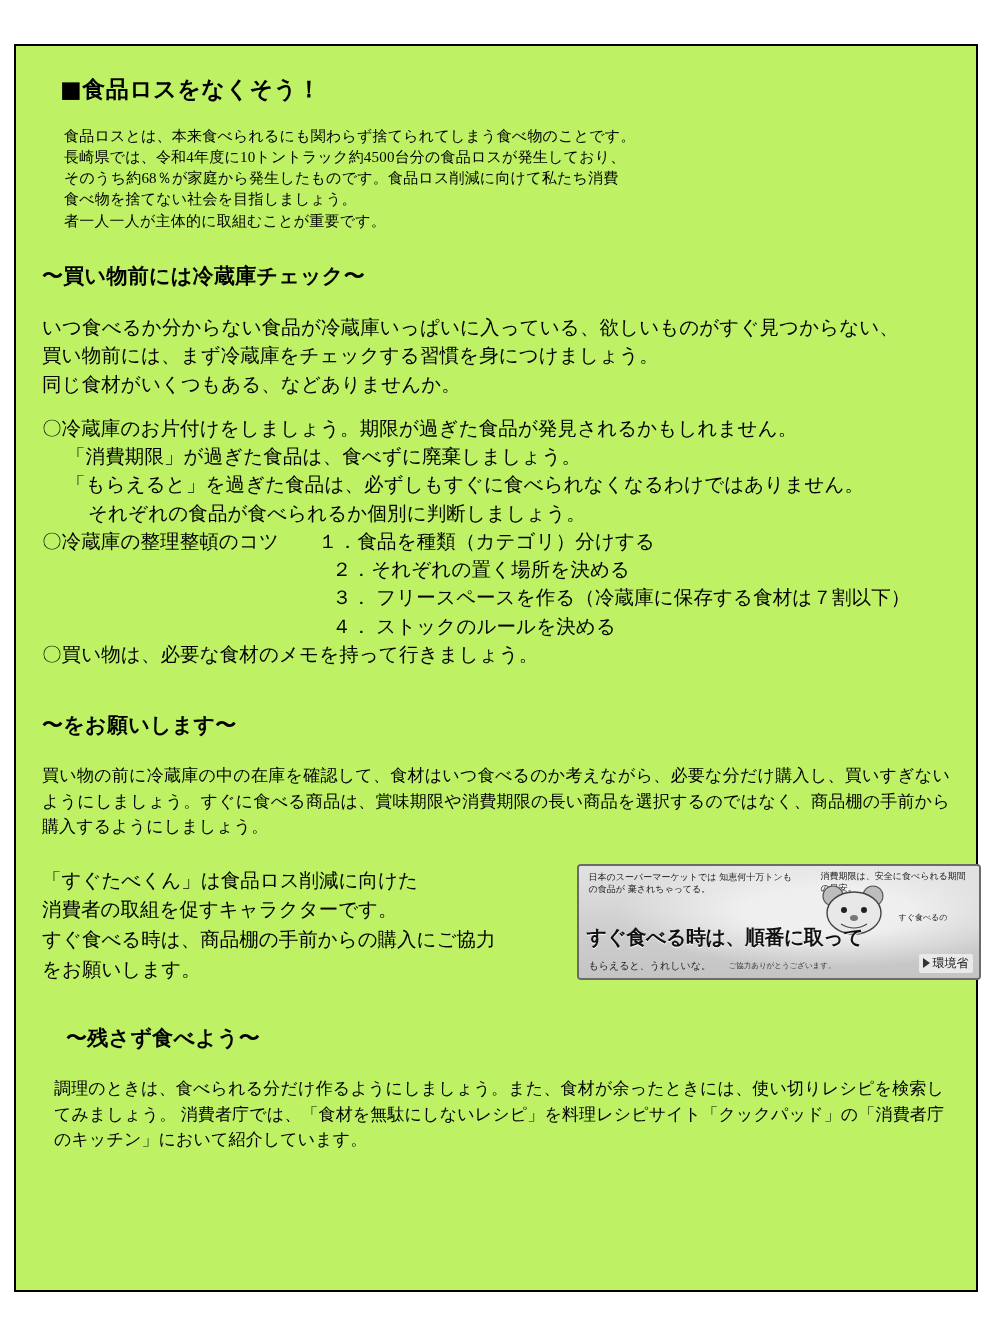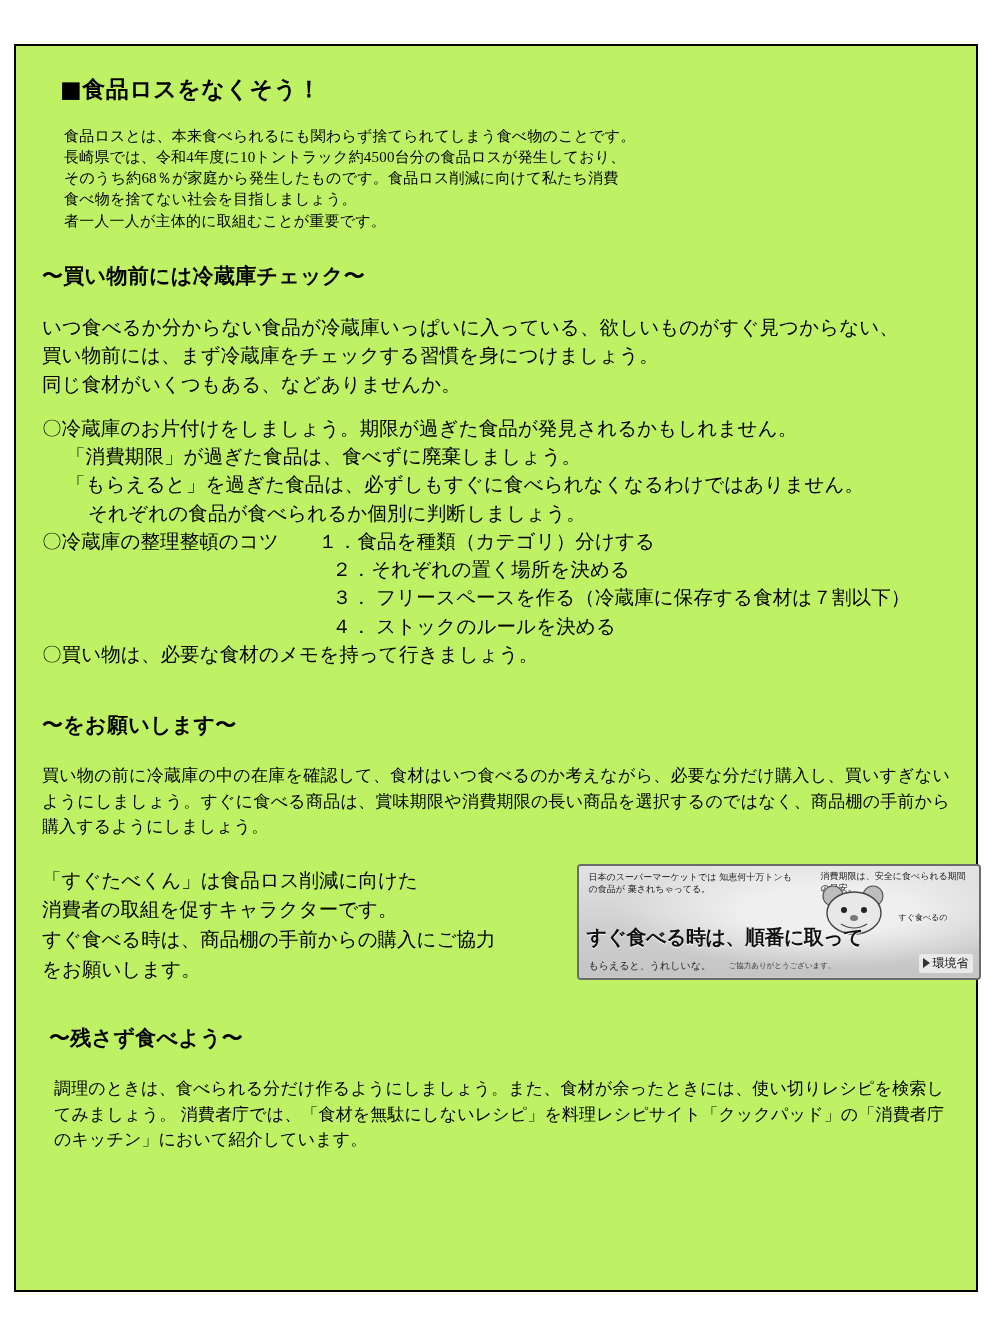--- a/index.html
+++ b/index.html
@@ -43,21 +43,21 @@
     letter-spacing: 0.2px;
   }
   .intro div { white-space: nowrap; }
   .h-sec {
     font-family: "DejaVu Sans", "Liberation Sans", sans-serif;
     font-weight: bold;
     font-size: 21px;
     margin: 30px 0 0 0;
     letter-spacing: 0.3px;
   }
-  .h-sec.indent { margin-left: 7px; }
+  .h-sec.indent { margin-left: 24px; }
   .body-txt {
     font-size: 19.5px;
     line-height: 1.45;
     letter-spacing: 0.1px;
   }
   .body-txt div { white-space: nowrap; }
   .block-gap-1 { margin-top: 24px; }
   .block-gap-2 { margin-top: 16px; }
   .ind-1 { padding-left: 24px; }
   .ind-2 { padding-left: 46px; }

